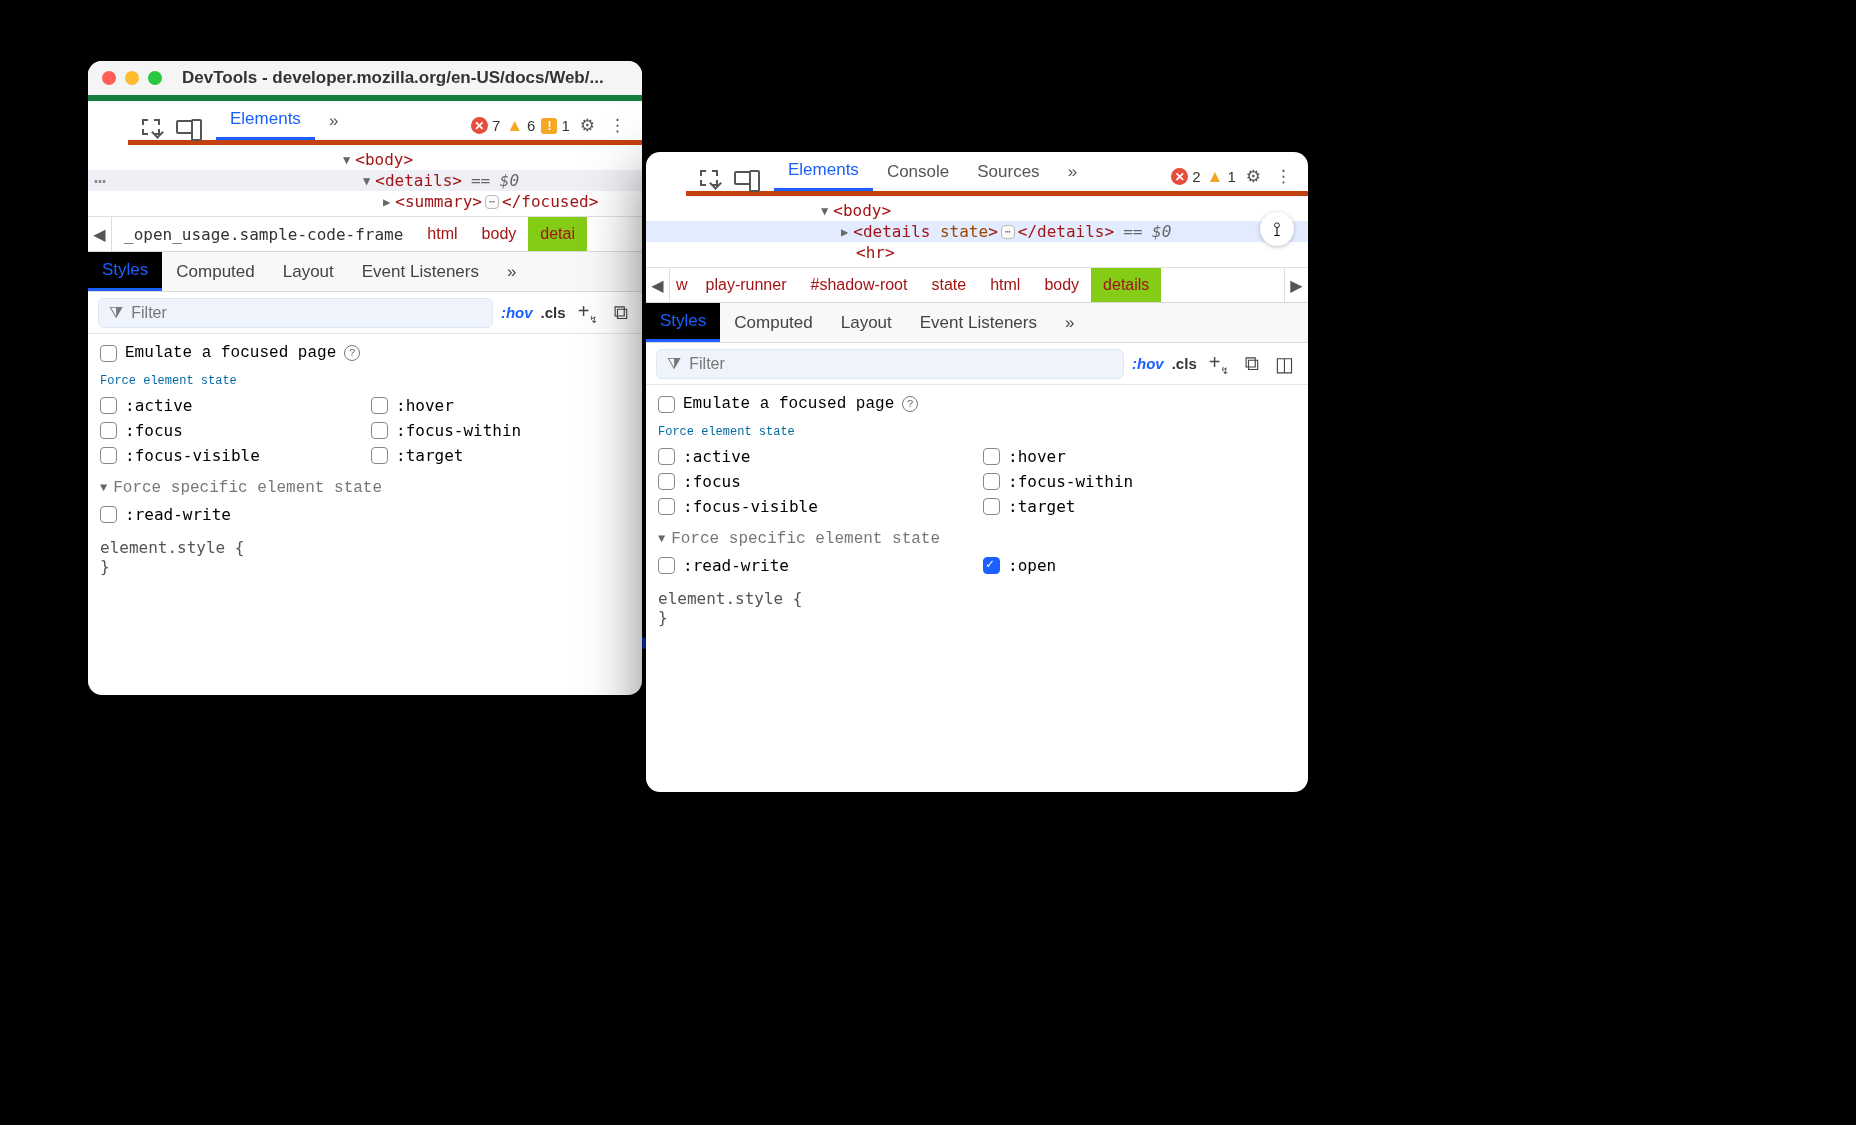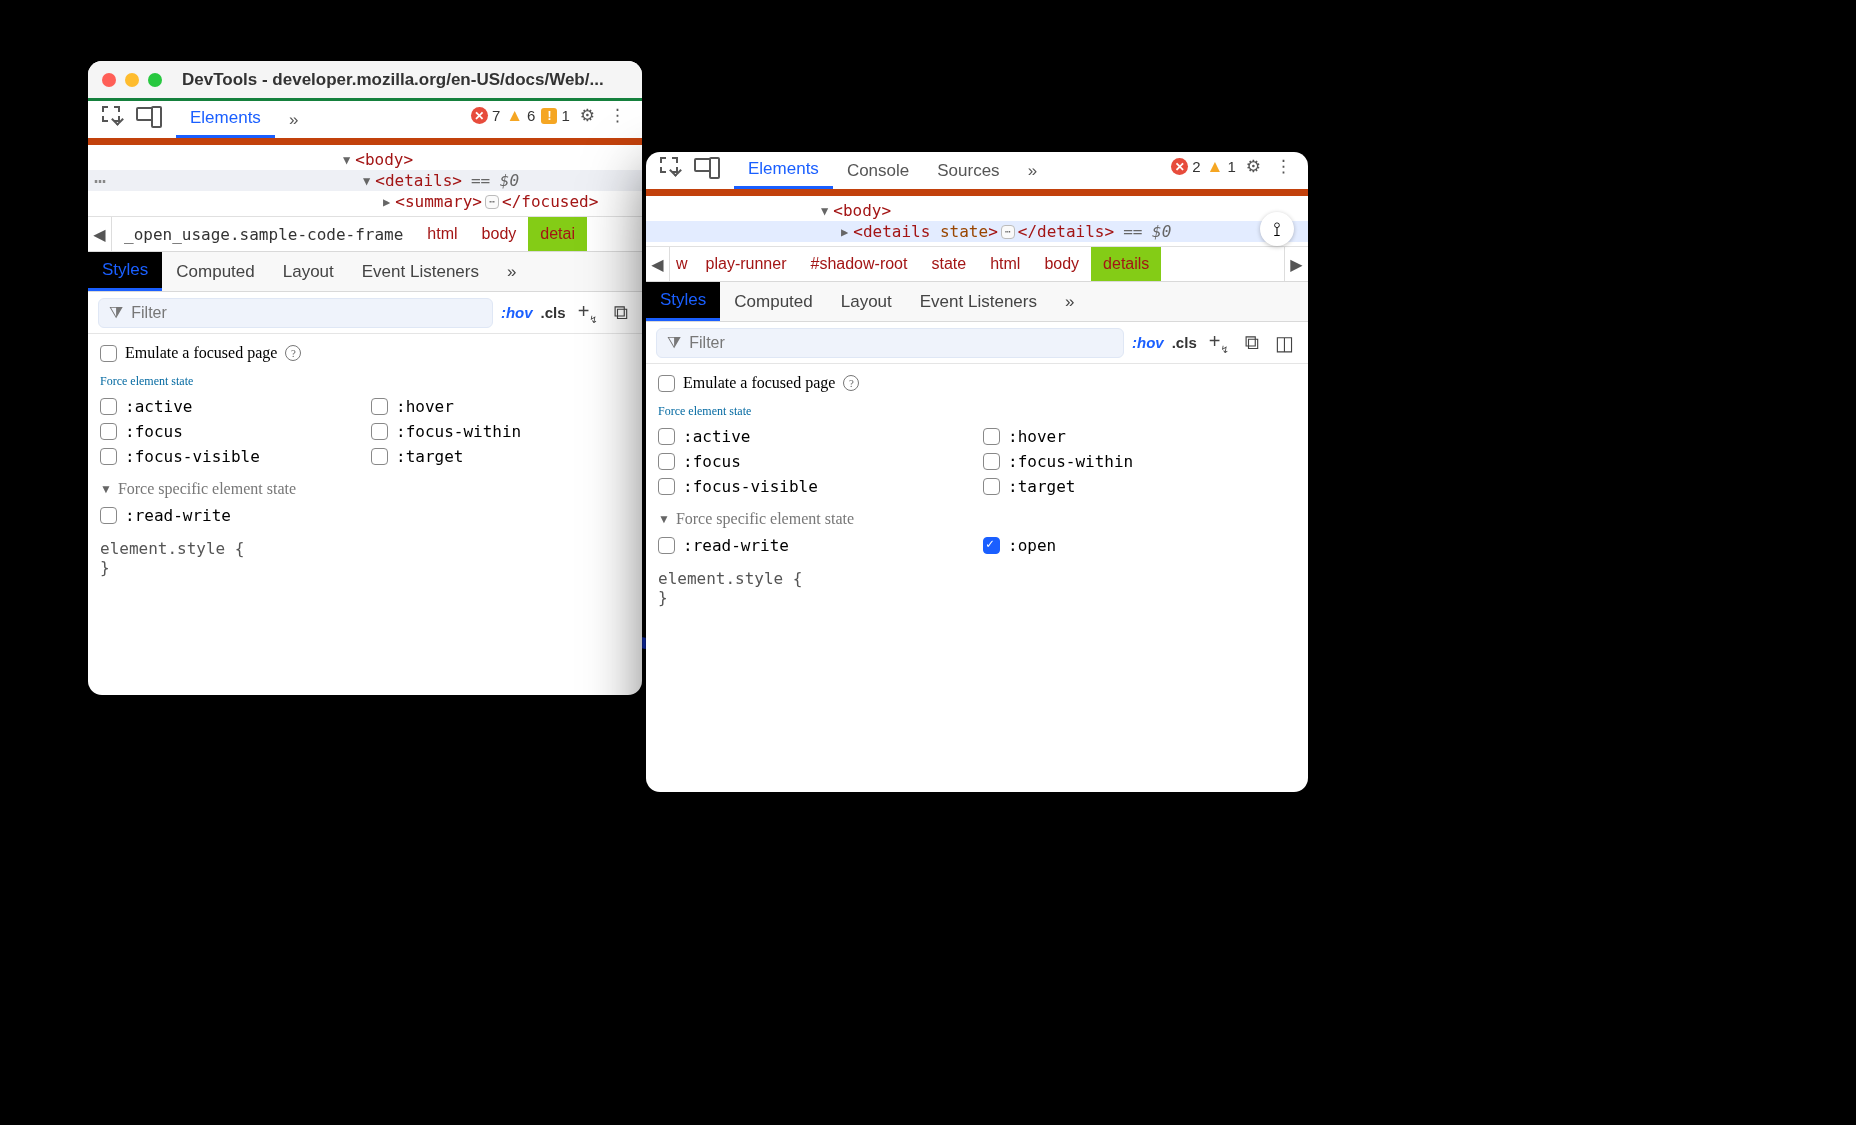--- a/index.html
+++ b/index.html
@@ -19,35 +19,36 @@
     overflow:hidden;
     display:flex;
     flex-direction:column;
   }
   .titlebar {
     height:40px;
     display:flex;
     align-items:center;
     padding:0 14px;
     gap:10px;
-    border-bottom:3px solid #15803d;
+    border-bottom:6px solid #15803d;
     background:#f5f5f5;
   }
   .traffic { display:flex; gap:9px; }
   .tl { width:14px; height:14px; border-radius:50%; }
   .tl.red{background:#ff5f57;}
   .tl.yel{background:#febc2e;}
   .tl.grn{background:#28c840;}
   .title { margin-left:10px; font-size:17px; font-weight:600; color:#333; white-space:nowrap; overflow:hidden; text-overflow:ellipsis; }
   .toolbar {
     height:44px;
     display:flex;
-    align-items:flex-start;
-    border-bottom:7px solid #c2410c;
+    align-items:flex-end;
+    border-bottom:5px solid #c2410c;
     font-size:17px;
+    margin-left:40px;
   }
   .tool-left { display:flex; align-items:center; gap:10px; padding:0 10px; }
   .icon-btn { width:26px; height:26px; display:flex; align-items:center; justify-content:center; color:#555; cursor:pointer; }
   .tabs { display:flex; align-items:stretch; height:100%; margin-left:6px; }
   .tab { padding:0 14px; display:flex; align-items:center; color:#555; cursor:pointer; }
   .tab.active { color:#1a5fff; font-weight:500; border-bottom:3px solid #1a5fff; }
   .tool-right { margin-left:auto; display:flex; align-items:center; gap:6px; padding:0 12px; }
   .badge { display:flex; align-items:center; gap:4px; font-size:15px; color:#333; }
   .err-ic { width:17px; height:17px; border-radius:50%; background:#e74c3c; color:#fff; display:flex; align-items:center; justify-content:center; font-size:12px; font-weight:700;}
   .warn-ic { color:#f5a623; font-size:17px; display:flex; align-items:center; }
@@ -85,21 +86,21 @@
   .sub-tab.active { color:#1a5fff; border-bottom:3px solid #1a5fff; font-weight:500; background:#000000; }
   .filter-row {
     display:flex; align-items:center; height:42px; padding:0 10px; gap:8px;
     border-bottom:1px solid #e5e5e5;
   }
   .filter-input { flex:1; display:flex; align-items:center; gap:8px; background:#eff3fb; border-radius:6px; height:30px; padding:0 10px; color:#777; border:1px solid #dfe7f5; }
   .hov-btn { color:#1a5fff; font-weight:700; font-style:italic; cursor:pointer; font-size:15px; }
   .cls-btn { font-weight:700; color:#333; cursor:pointer; font-size:15px; }
   .mini-ic { color:#444; cursor:pointer; padding:2px 4px; font-size:20px; }
   .styles-body { padding:10px 12px; font-size:16px; font-family:ui-monospace,Menlo,monospace; }
-  .styles-body .sans { font-family:Liberation Serif, serif; }
+  .styles-body .sans { font-family:Liberation Mono, monospace; }
   .emulate { display:flex; align-items:center; gap:8px; margin-bottom:12px; }
   .chk { width:17px; height:17px; border:1.5px solid #888; border-radius:4px; background:#fff; cursor:pointer; flex-shrink:0;}
   .chk.checked { background:#1a5fff; border-color:#1a5fff; position:relative; }
   .chk.checked::after { content:"✓"; color:#fff; font-size:13px; position:absolute; top:-2px; left:2px;}
   .section-label { color:#0369a1; font-size:12px; margin:6px 0 8px; }
   .state-grid { display:grid; grid-template-columns:1fr 1fr; gap:6px 12px; margin-bottom:14px;}
   .state-item { display:flex; align-items:center; gap:8px; }
   .collapse-head { display:flex; align-items:center; gap:4px; color:#777; margin:4px 0 8px;}
   .rule { color:#555; margin-top:10px; }
   .q-ic { width:16px; height:16px; border:1.5px solid #777; border-radius:50%; display:inline-flex; align-items:center; justify-content:center; font-size:11px; color:#666;}
@@ -277,20 +278,23 @@
         <span class="tri">▼</span>
         <span class="tag">&lt;<span>body</span>&gt;</span>
       </div>
     <div class="dom-line hl" style="padding-left:195px;">
       <span class="tri">▶</span>
         <span class="tag">&lt;<span>details</span> <span class="attr">state</span>&gt;</span>
         <span class="dots">⋯</span>
         <span class="tag">&lt;<span>/details</span>&gt;</span>
         <span class="eq">== $0</span>
     </div>
+    <div class="dom-line" style="padding-left:210px;">
+        <span class="tag">&lt;<span>hr</span>&gt;</span>
+      </div>
     <div class="a11y-btn" style="top:16px;">⟟</div>
   </div>
   <div class="breadcrumb">
     <div class="bc-arrow">◀</div>
     <div class="crumb" style="padding:0 6px;">w</div>
     <div class="crumb">play-runner</div>
     <div class="crumb">#shadow-root</div>
     <div class="crumb">state</div>
     <div class="crumb">html</div>
     <div class="crumb">body</div>

